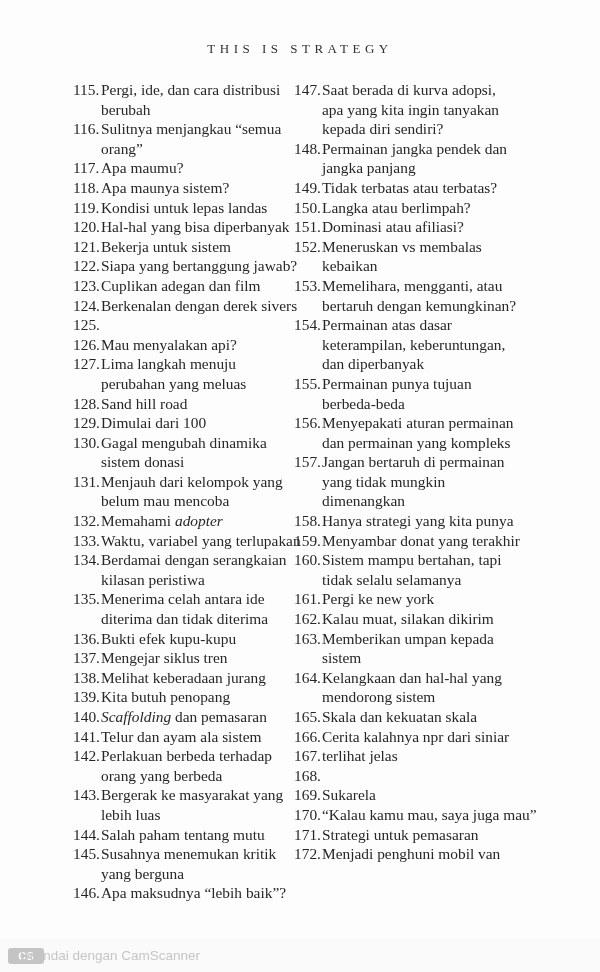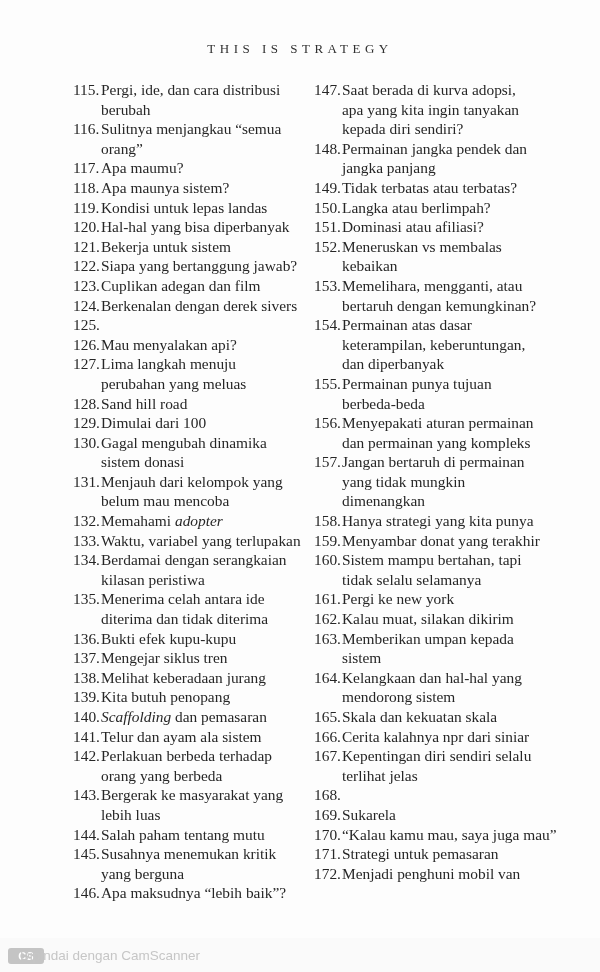--- a/index.html
+++ b/index.html
@@ -25,21 +25,21 @@
     margin-top: 28px;
   }
   .col {
     position: absolute;
     top: 80px;
     font-size: 15.4px;
     line-height: 19.6px;
     font-family: Liberation Serif, serif;
   }
   .col-left  { left: 73px;  width: 236px; }
-  .col-right { left: 314px; width: 272px; }
+  .col-right { left: 294px; width: 272px; }
   .toc-item { display: flex; }
   .toc-num  { flex: 0 0 28px; white-space: nowrap; }
   .toc-lines { flex: 1; }
   .toc-lines .line { white-space: nowrap; }
   .toc-lines em { font-style: italic; }
   .footer-band {
     position: absolute;
     left: 0; bottom: 0;
     width: 100%; height: 34px;
     background: rgba(0,0,0,0.012);
@@ -403,21 +403,20 @@
       </div>
       <div class="toc-item">
         <span class="toc-num">166.</span>
         <span class="toc-lines">
           <div class="line">Cerita kalahnya npr dari siniar</div>
         </span>
       </div>
       <div class="toc-item">
         <span class="toc-num">167.</span>
         <span class="toc-lines">
-          <div class="line">Kepentingan diri sendiri selalu</div>
           <div class="line">terlihat jelas</div>
         </span>
       </div>
       <div class="toc-item">
         <span class="toc-num">168.</span>
       </div>
       <div class="toc-item">
         <span class="toc-num">169.</span>
         <span class="toc-lines">
           <div class="line">Sukarela</div>

